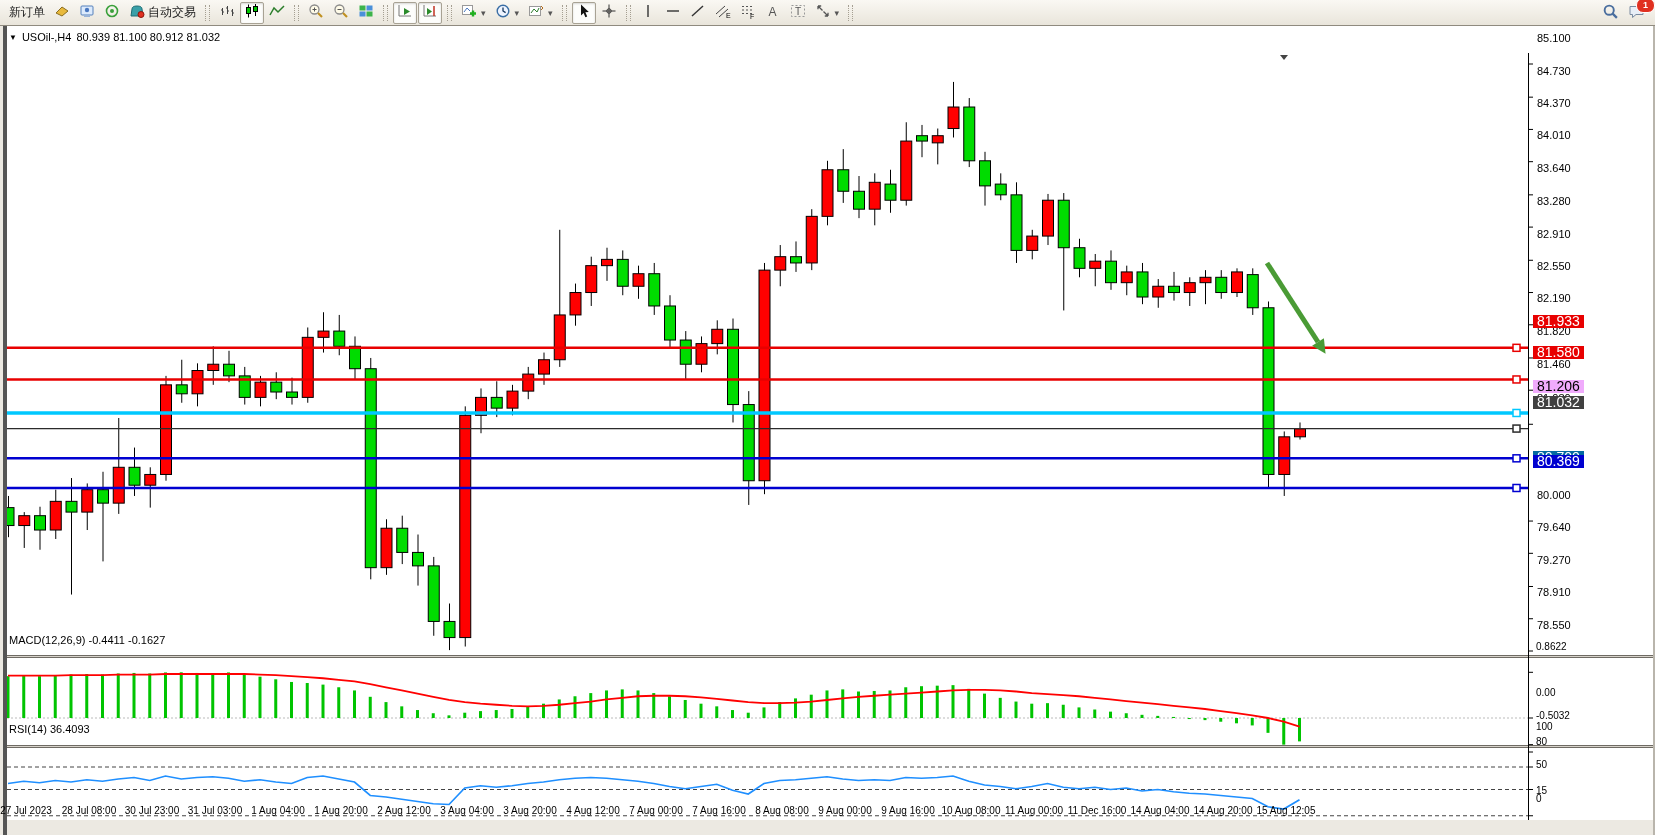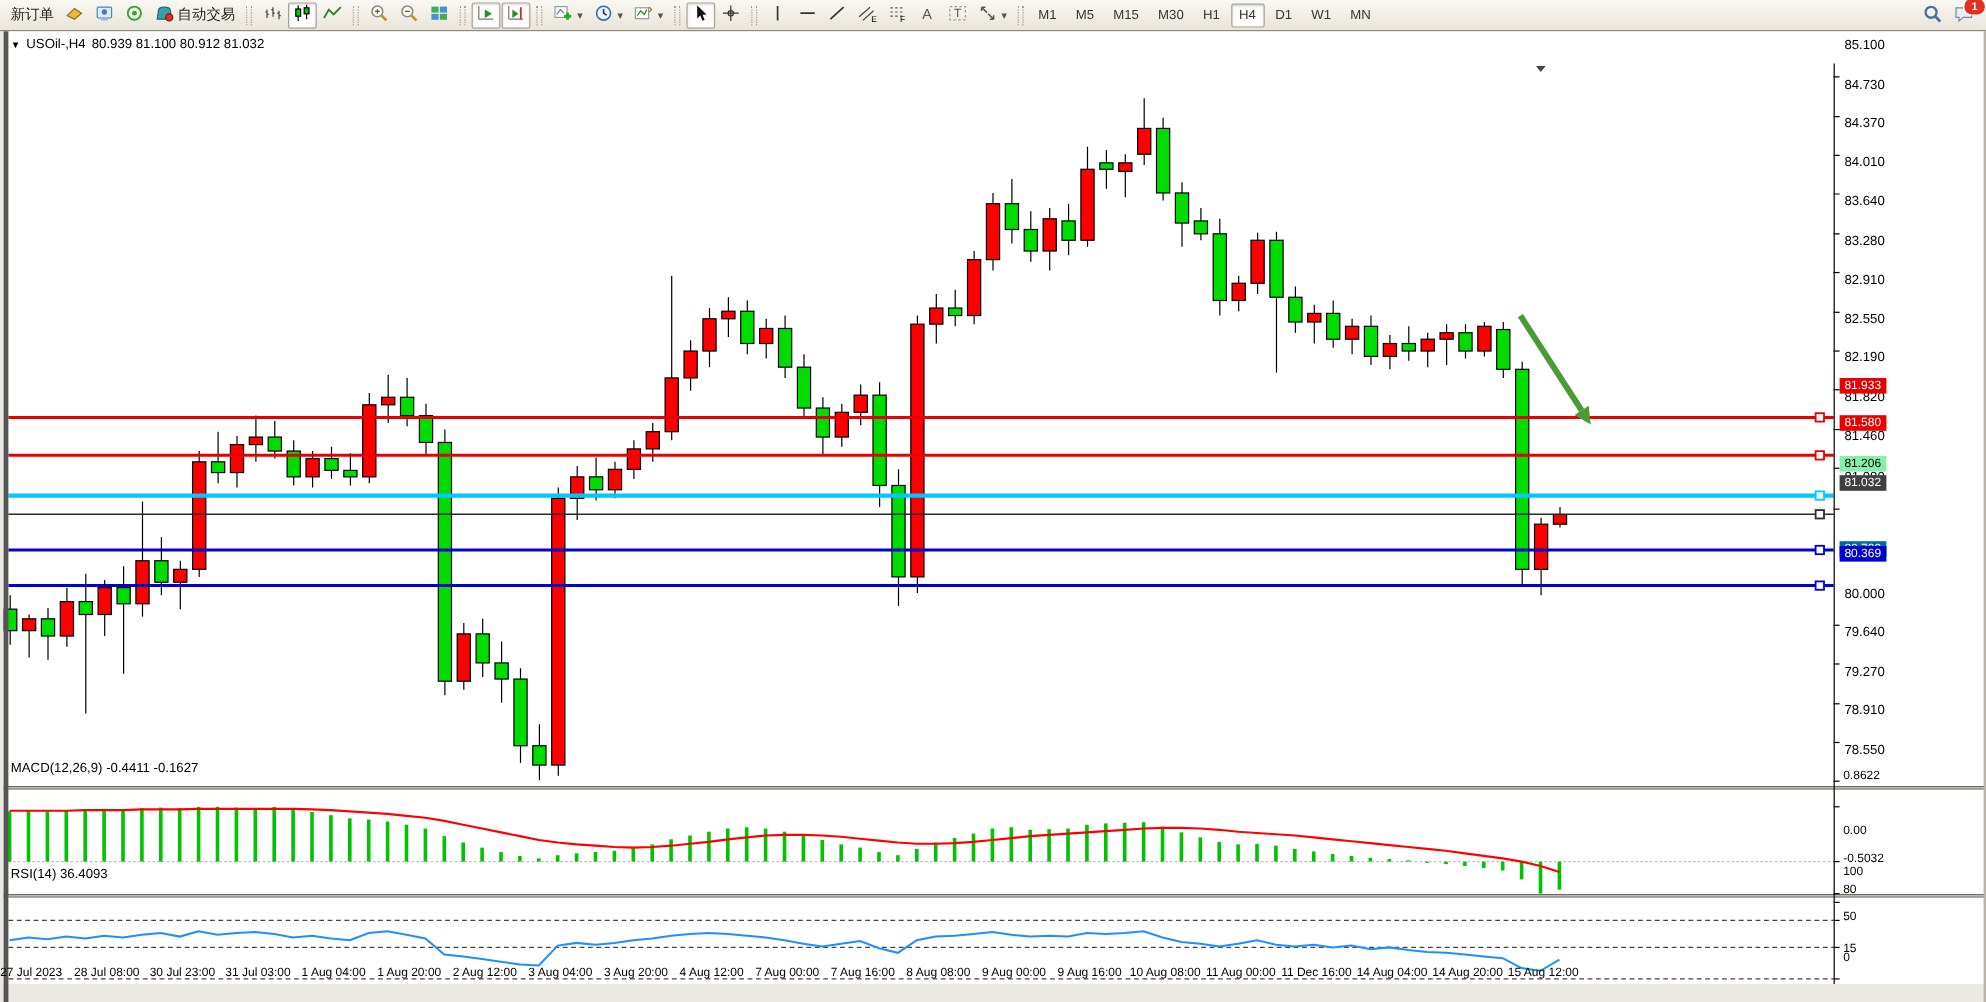--- a/index.html
+++ b/index.html
@@ -28,21 +28,21 @@
   .left-strip{position:absolute;top:26px;left:0;width:3px;height:809px;background:#ece9e2;z-index:4}
   .left-bar{position:absolute;top:26px;left:3px;width:4px;height:809px;background:#555;z-index:4}
   .right-edge{position:absolute;top:26px;right:0;width:2px;height:809px;background:#b9b5ac;z-index:4}
   .bottom-strip{position:absolute;left:0;top:820px;width:1655px;height:15px;background:#ece9e2;z-index:3}
   #labels{position:absolute;top:0;left:0;width:1655px;height:835px;z-index:6;pointer-events:none}
   #labels>div{position:absolute;white-space:nowrap}
   .chart-title{font-size:11px;color:#000;display:flex;align-items:center;gap:5px}
   .tri{font-size:8px;color:#000}
   .ind-label{font-size:11px;color:#000}
   .ptick{font-size:11px;color:#000}
-  .pbadge{font-size:10px;padding:1px 4px;line-height:11px;z-index:8}
+  .pbadge{font-size:14px;padding:1px 4px;line-height:11px;z-index:8}
   .tlabel{font-size:10px;color:#000;transform:translateX(-50%)}
   .itick{font-size:10px;color:#000}
 </style>
 </head>
 <body>
 
 <div class="toolbar">
   <button class="tbtn">
       <span>新订单</span>
     </button>
@@ -204,31 +204,20 @@
         </svg></span>
     </button>
   <button class="tbtn">
       <span><svg width="16" height="16" viewBox="0 0 16 16">
           <path d="M3 3l4.5 4.5M3 3v3.2M3 3h3.2" stroke="#555" fill="none" stroke-width="1.3"></path>
           <path d="M13 13 L8.5 8.5M13 13v-3.2M13 13h-3.2" stroke="#555" fill="none" stroke-width="1.3"></path>
         </svg></span>
       <span class="dd">▾</span>
     </button>
   <span class="grip"></span>
-  <span id="tf-group" style="display:flex;gap:2px">
-      <button class="tbtn tf-btn">M1</button>
-      <button class="tbtn tf-btn">M5</button>
-      <button class="tbtn tf-btn">M15</button>
-      <button class="tbtn tf-btn">M30</button>
-      <button class="tbtn tf-btn">H1</button>
-      <button class="tbtn tf-btn active">H4</button>
-      <button class="tbtn tf-btn">D1</button>
-      <button class="tbtn tf-btn">W1</button>
-      <button class="tbtn tf-btn">MN</button>
-    </span>
   <span class="spacer"></span>
   <button class="tbtn">
       <span><svg width="17" height="17" viewBox="0 0 16 16">
           <circle cx="6.8" cy="6.8" r="4.3" fill="none" stroke="#4a6e9e" stroke-width="1.8"></circle>
           <line x1="10" y1="10" x2="14" y2="14" stroke="#4a6e9e" stroke-width="2.2"></line>
         </svg></span>
     </button>
   <span class="chatwrap">
     <button class="tbtn">
         <span><svg width="18" height="17" viewBox="0 0 18 16">
@@ -599,21 +588,21 @@
     <div class="ptick" style="left:1537px;top:325.4536000000001px">81.820</div>
     <div class="ptick" style="left:1537px;top:357.7168000000001px">81.460</div>
     <div class="ptick" style="left:1537px;top:391.77239999999966px">81.080</div>
     <div class="ptick" style="left:1537px;top:488.5619999999995px">80.000</div>
     <div class="ptick" style="left:1537px;top:520.8251999999995px">79.640</div>
     <div class="ptick" style="left:1537px;top:553.9845999999999px">79.270</div>
     <div class="ptick" style="left:1537px;top:586.2477999999999px">78.910</div>
     <div class="ptick" style="left:1537px;top:618.5109999999997px">78.550</div>
     <div class="pbadge" style="left:1533px;top:314.8265399999989px;background:#e80000;color:#ffffff">81.933</div>
     <div class="pbadge" style="left:1533px;top:346.46239999999966px;background:#e80000;color:#ffffff">81.580</div>
-    <div class="pbadge" style="left:1533px;top:379.98027999999925px;background:#86efac;color:#000000">81.206</div>
+    <div class="pbadge" style="left:1533px;top:379.98027999999925px;background:#f0abfc;color:#000000">81.206</div>
     <div class="pbadge" style="left:1533px;top:395.57415999999984px;background:#404040;color:#ffffff">81.032</div>
     <div class="pbadge" style="left:1533px;top:451px;background:#0369a1;color:#ffffff">80.700</div>
     <div class="pbadge" style="left:1533px;top:454.9922199999995px;background:#0000d0;color:#ffffff">80.369</div>
     <div class="itick" style="left:1536px;top:641.3034px">0.8622</div>
     <div class="itick" style="left:1536px;top:687px">0.00</div>
     <div class="itick" style="left:1536px;top:710px">-0.5032</div>
     <div class="itick" style="left:1536px;top:721px">100</div>
     <div class="itick" style="left:1536px;top:736px">80</div>
     <div class="itick" style="left:1536px;top:758.5px">50</div>
     <div class="itick" style="left:1536px;top:784.75px">15</div>
@@ -631,14 +620,14 @@
     <div class="tlabel" style="left:656px;top:805px">7 Aug 00:00</div>
     <div class="tlabel" style="left:719px;top:805px">7 Aug 16:00</div>
     <div class="tlabel" style="left:782px;top:805px">8 Aug 08:00</div>
     <div class="tlabel" style="left:845px;top:805px">9 Aug 00:00</div>
     <div class="tlabel" style="left:908px;top:805px">9 Aug 16:00</div>
     <div class="tlabel" style="left:971px;top:805px">10 Aug 08:00</div>
     <div class="tlabel" style="left:1034px;top:805px">11 Aug 00:00</div>
     <div class="tlabel" style="left:1097px;top:805px">11 Dec 16:00</div>
     <div class="tlabel" style="left:1160px;top:805px">14 Aug 04:00</div>
     <div class="tlabel" style="left:1223px;top:805px">14 Aug 20:00</div>
-    <div class="tlabel" style="left:1286px;top:805px">15 Aug 12:00</div>
+    <div class="tlabel" style="left:1286px;top:805px">15 Aug 12:05</div>
   </div>
 
 </body></html>

